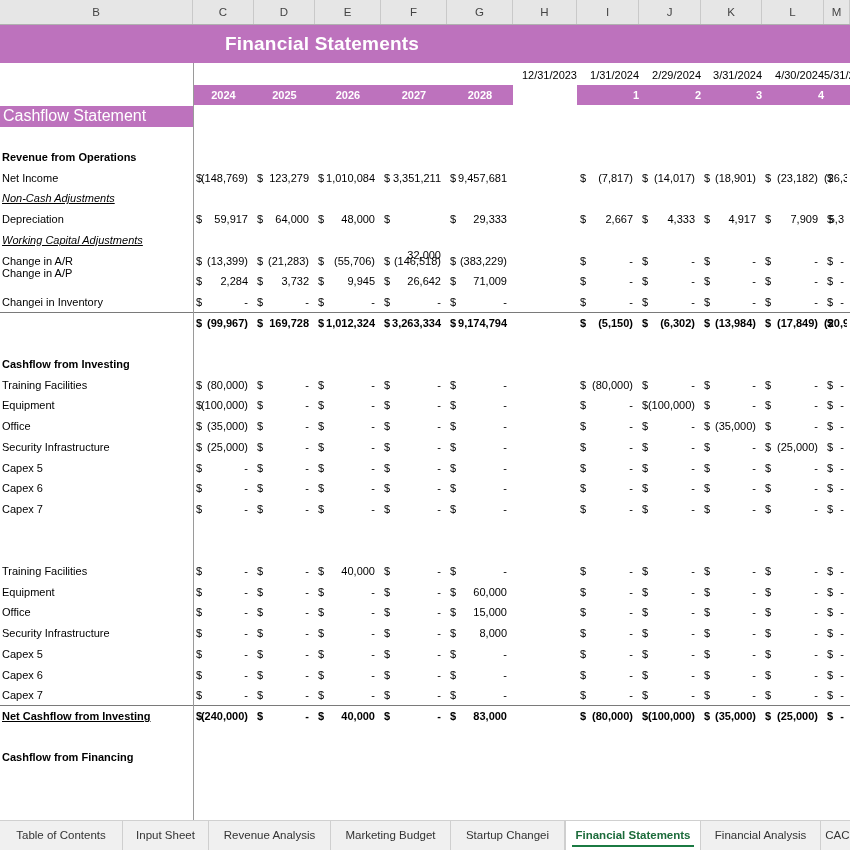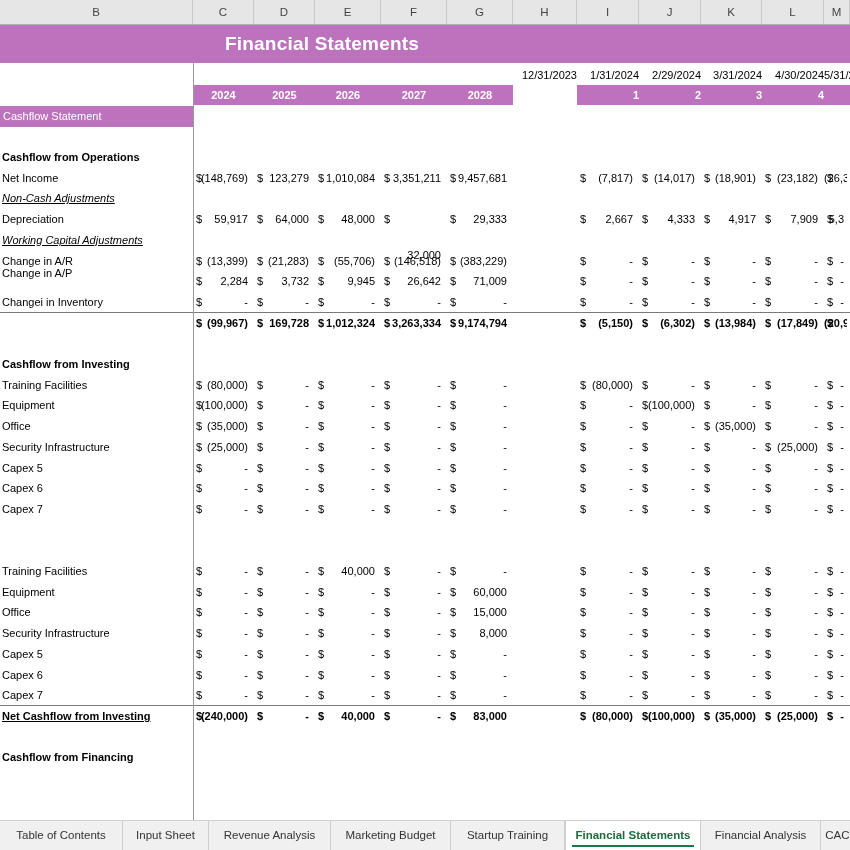--- a/index.html
+++ b/index.html
@@ -47,21 +47,21 @@
   }
   .mlabel{
     position:absolute;color:#ffffff;font-size:11px;font-weight:bold;
     text-align:right;line-height:20px;padding-right:6px;
   }
   .datelbl{
     position:absolute;font-size:11px;text-align:right;line-height:20px;
     padding-right:3px;color:#000;
   }
   .cfs-tag{
-    position:absolute;color:#ffffff;font-size:11px;font-weight:normal;
+    position:absolute;color:#ffffff;font-size:16px;font-weight:normal;
     line-height:20px;padding-left:3px;
   }
 
   
   .vline{position:absolute;width:1px;background:#9a9a9a;}
   .hline{position:absolute;height:1px;background:#7a7a7a;}
 
   
   .tabbar{
     position:absolute;left:0;top:820px;width:850px;height:30px;
@@ -119,21 +119,21 @@
       <div class="yrlabel" style="left: 254px; top: 60px; width: 61px;">2025</div>
       <div class="yrlabel" style="left: 315px; top: 60px; width: 66px;">2026</div>
       <div class="yrlabel" style="left: 381px; top: 60px; width: 66px;">2027</div>
       <div class="yrlabel" style="left: 447px; top: 60px; width: 66px;">2028</div>
       <div class="mlabel" style="left: 577px; top: 60px; width: 62px;">1</div>
       <div class="mlabel" style="left: 639px; top: 60px; width: 62px;">2</div>
       <div class="mlabel" style="left: 701px; top: 60px; width: 61px;">3</div>
       <div class="mlabel" style="left: 762px; top: 60px; width: 62px;">4</div>
       <div class="purplelabel" style="left: 0px; top: 81px; width: 193px; height: 21px;"></div>
       <div class="cfs-tag" style="left: 0px; top: 81px; width: 193px;">Cashflow Statement</div>
-      <div class="cell lbl bold" style="left: 0px; top: 122px; width: 193px; height: 20.7px;">Cashflow from Operations</div>
+      <div class="cell lbl bold" style="left: 0px; top: 122px; width: 193px; height: 20.7px;">Revenue from Operations</div>
       <div class="cell lbl " style="left: 0px; top: 142.7px; width: 193px; height: 20.7px;">Net Income</div>
       <div class="cell dol" style="left: 193px; top: 142.7px; width: 14px; height: 20.7px;">$</div>
       <div class="cell num" style="left: 193px; top: 142.7px; width: 58px; height: 20.7px;">(148,769)</div>
       <div class="cell dol" style="left: 254px; top: 142.7px; width: 14px; height: 20.7px;">$</div>
       <div class="cell num" style="left: 254px; top: 142.7px; width: 58px; height: 20.7px;">123,279</div>
       <div class="cell dol" style="left: 315px; top: 142.7px; width: 14px; height: 20.7px;">$</div>
       <div class="cell num" style="left: 315px; top: 142.7px; width: 63px; height: 20.7px;">1,010,084</div>
       <div class="cell dol" style="left: 381px; top: 142.7px; width: 14px; height: 20.7px;">$</div>
       <div class="cell num" style="left: 381px; top: 142.7px; width: 63px; height: 20.7px;">3,351,211</div>
       <div class="cell dol" style="left: 447px; top: 142.7px; width: 14px; height: 20.7px;">$</div>
@@ -576,19 +576,19 @@
       <div class="cell num bold" style="left: 824px; top: 680.9px; width: 23px; height: 20.7px;">-</div>
       <div class="cell lbl bold" style="left: 0px; top: 722.3px; width: 193px; height: 20.7px;">Cashflow from Financing</div>
       <div class="vline" style="left: 193px; top: 38px; width: 1px; height: 757px;"></div>
     </div>
 
   <div class="tabbar" id="tabbar">
       <div class="tab" style="left: 0px; width: 123px;">Table of Contents</div>
       <div class="tab" style="left: 123px; width: 86px;">Input Sheet</div>
       <div class="tab" style="left: 209px; width: 122px;">Revenue Analysis</div>
       <div class="tab" style="left: 331px; width: 120px;">Marketing Budget</div>
-      <div class="tab" style="left: 451px; width: 114px;">Startup Training</div>
+      <div class="tab" style="left: 451px; width: 114px;">Startup Changei</div>
       <div class="tab active" style="left: 565px; width: 136px;">Financial Statements</div>
       <div class="tab" style="left: 701px; width: 120px;">Financial Analysis</div>
       <div class="tab" style="left: 821px; width: 62px;">CAC - CL\</div>
     </div>
 
 </div>
 
 </body></html>

